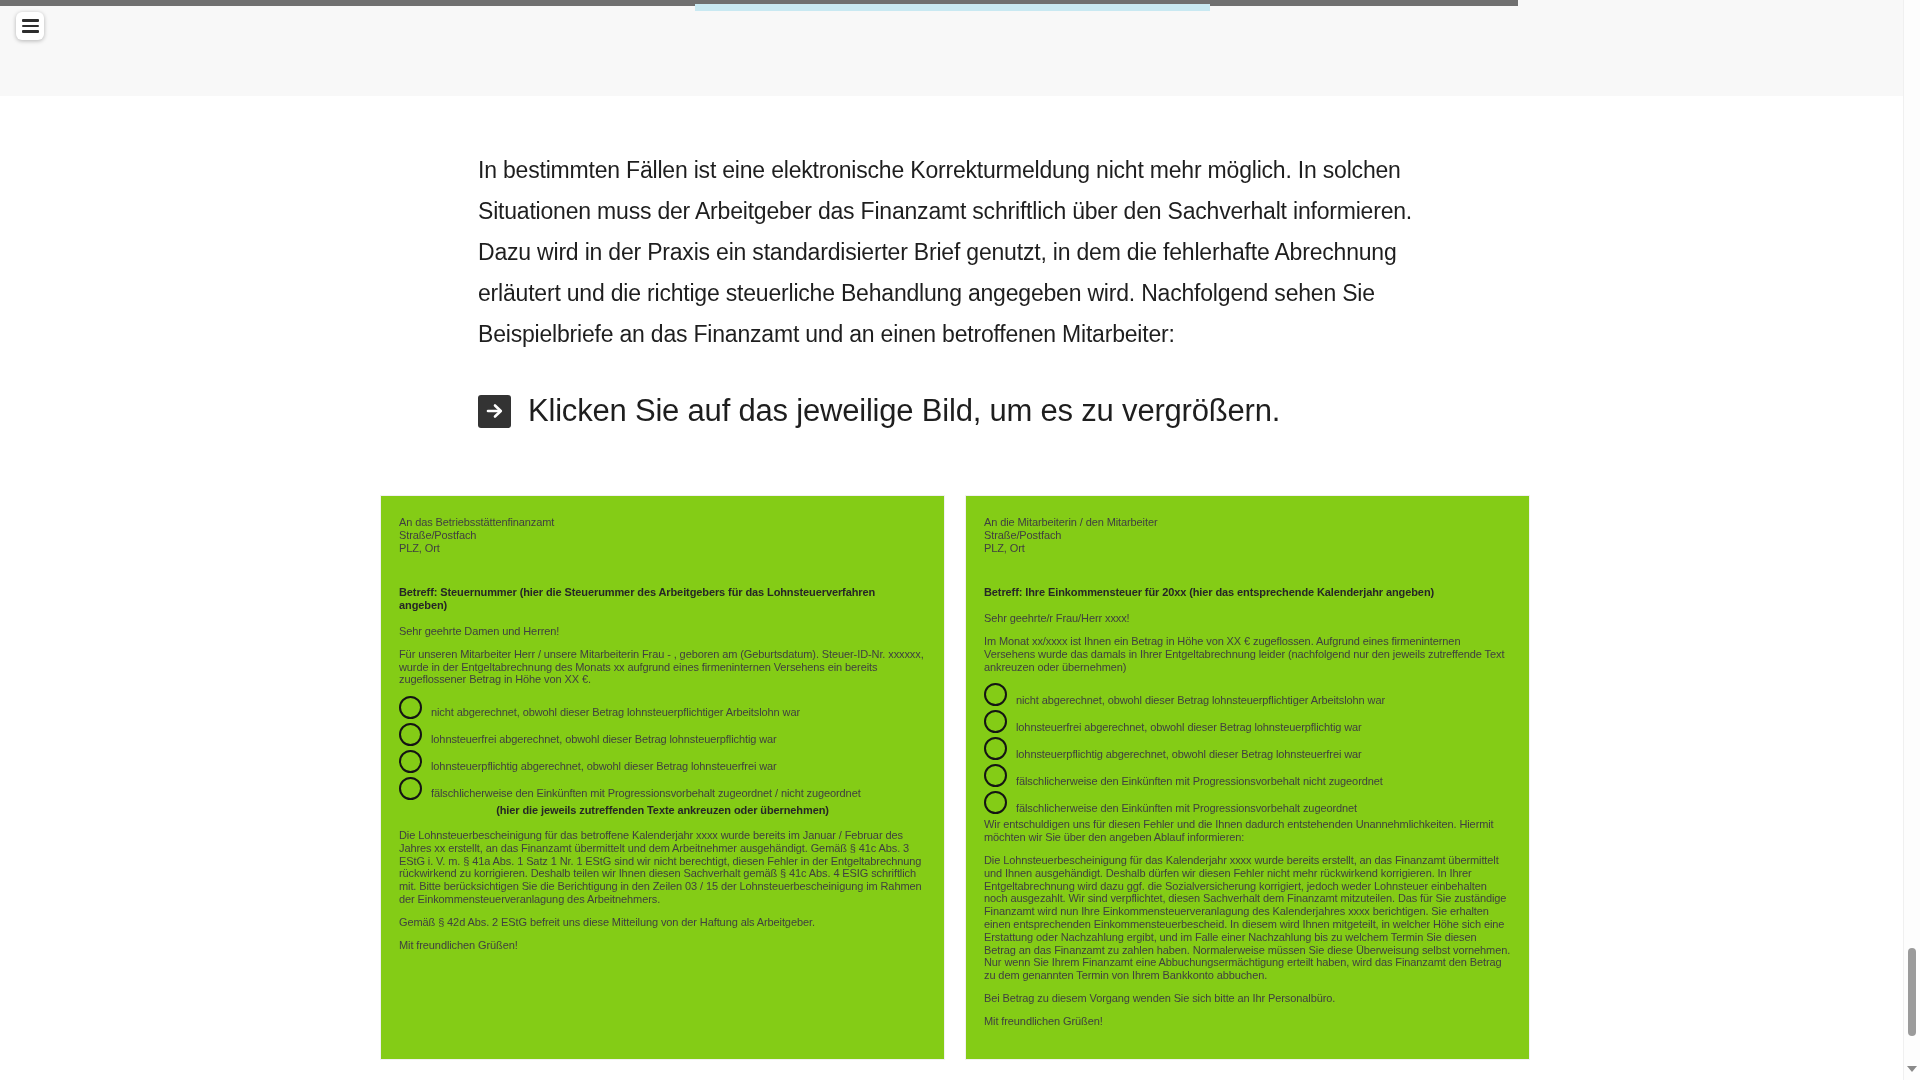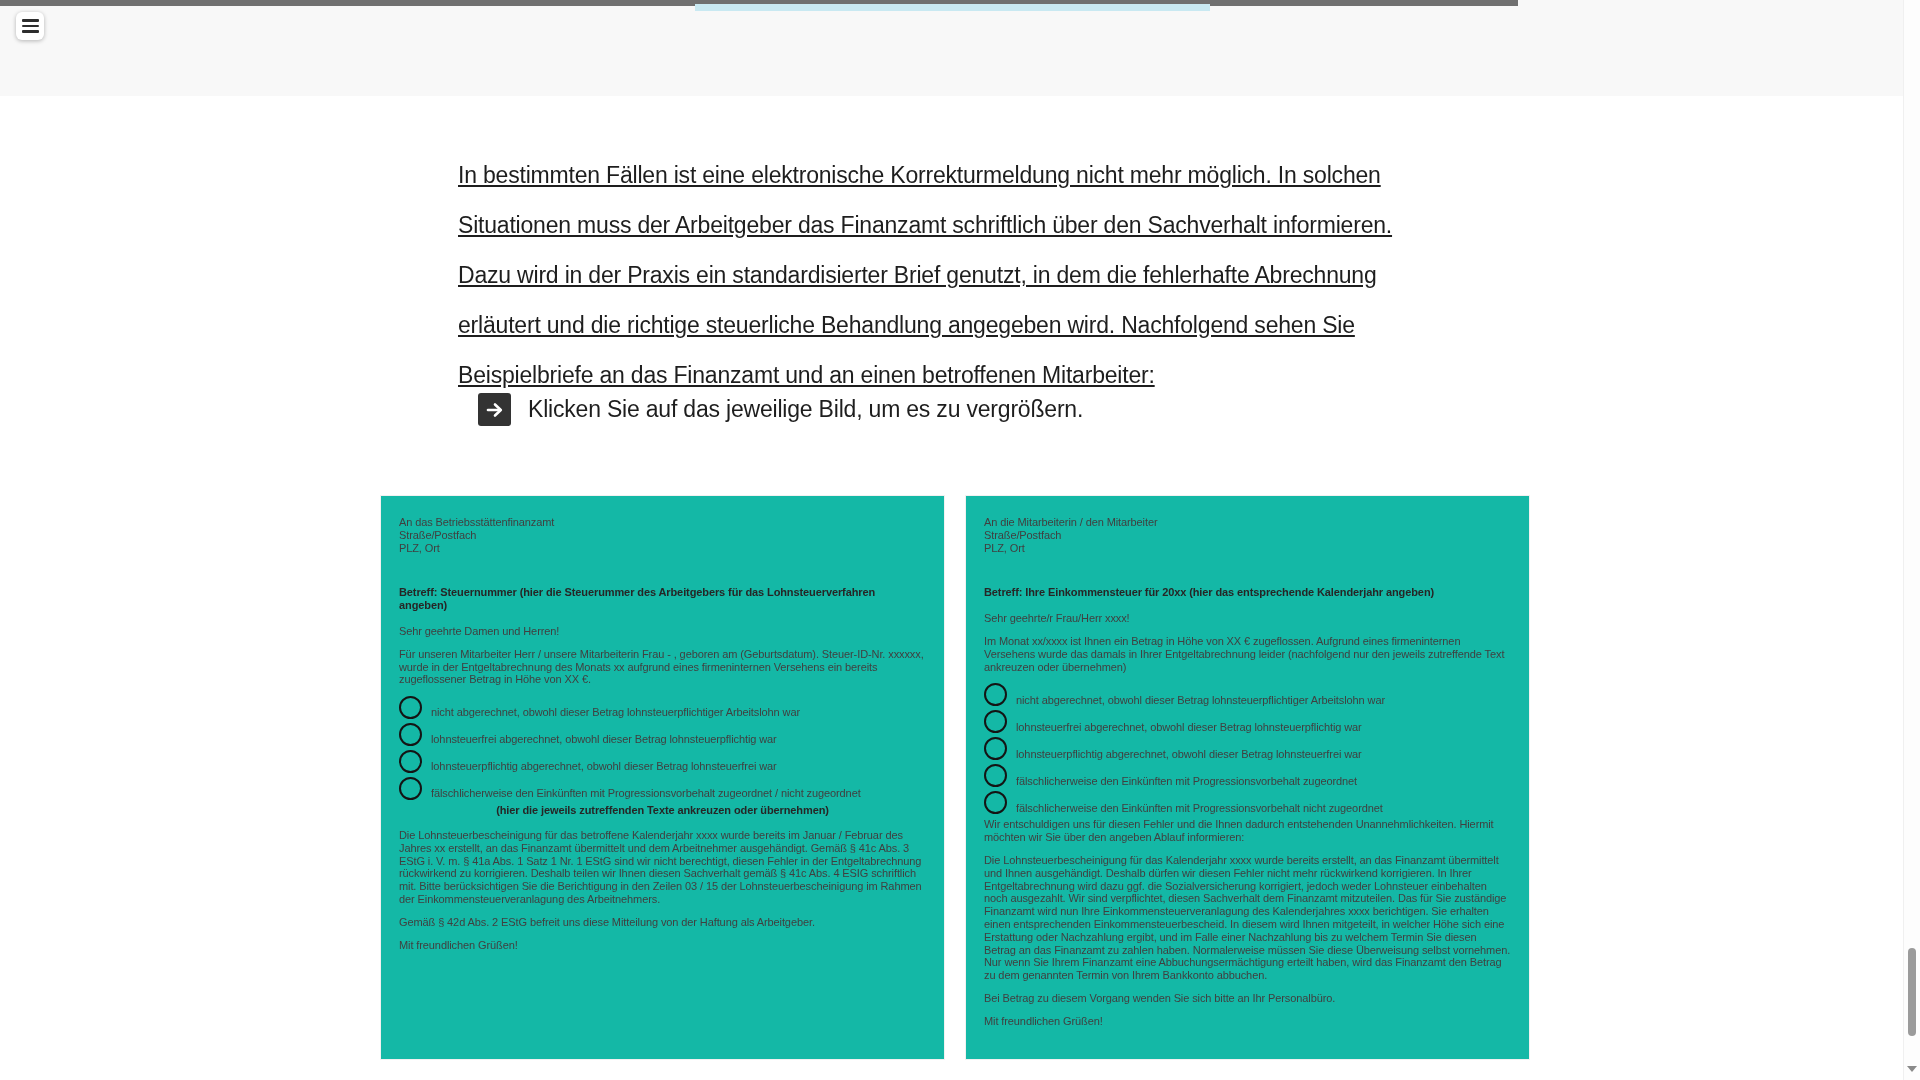--- a/index.html
+++ b/index.html
@@ -38,54 +38,53 @@
     gap: 3px;
     cursor: pointer;
     z-index: 5;
   }
   .menu-button .bar {
     width: 17px; height: 2.5px;
     background: #2d2d2d;
     border-radius: 1px;
   }
   .intro-text {
-    position: absolute; left: 458px; top: 150px;
+    position: absolute; left: 478px; top: 150px;
     width: 958px;
     font-size: 23px;
-    line-height: 50px;
+    line-height: 41px;
     letter-spacing: -0.2px;
     color: #1e1e1e;
-    text-decoration: underline;
   }
   .callout {
     position: absolute; left: 478px; top: 393px;
     display: flex; align-items: center; gap: 17px;
   }
   .callout-icon {
     width: 33px; height: 33px;
     background: #333333;
     border-radius: 3px;
     display: flex; align-items: center; justify-content: center;
     flex: 0 0 auto;
   }
   .callout-text {
-    font-size: 23px;
+    font-size: 31px;
     letter-spacing: -0.2px;
     color: #1e1e1e;
     text-align: right;
   }
   .cards-row {
     position: absolute; left: 380px; top: 495px;
     width: 1150px;
     display: flex; gap: 20px;
   }
   .letter-card {
     width: 565px; height: 565px;
     box-sizing: border-box;
-    background: #14b8a6;
+    background: #84cc16;
     border: 1px solid #f1f1f1;
     padding: 20px 18px;
     overflow: hidden;
     cursor: pointer;
     color: #404040;
     font-size: 11px;
     line-height: 12.8px;
     letter-spacing: -0.1px;
   }
   .addr { margin-bottom: 32px; }
@@ -217,25 +216,25 @@
       <div class="opt">
         <span class="radio-circle"></span>
         <span>lohnsteuerfrei abgerechnet, obwohl dieser Betrag lohnsteuerpflichtig war</span>
       </div>
       <div class="opt">
         <span class="radio-circle"></span>
         <span>lohnsteuerpflichtig abgerechnet, obwohl dieser Betrag lohnsteuerfrei war</span>
       </div>
       <div class="opt">
         <span class="radio-circle"></span>
+        <span>fälschlicherweise den Einkünften mit Progressionsvorbehalt nicht zugeordnet</span>
+      </div>
+      <div class="opt">
+        <span class="radio-circle"></span>
         <span>fälschlicherweise den Einkünften mit Progressionsvorbehalt zugeordnet</span>
-      </div>
-      <div class="opt">
-        <span class="radio-circle"></span>
-        <span>fälschlicherweise den Einkünften mit Progressionsvorbehalt nicht zugeordnet</span>
       </div>
     </div>
     <p>Wir entschuldigen uns für diesen Fehler und die Ihnen dadurch entstehenden Unannehmlichkeiten. Hiermit möchten wir Sie über den angeben Ablauf informieren:</p>
     <p>Die Lohnsteuerbescheinigung für das Kalenderjahr xxxx wurde bereits erstellt, an das Finanzamt übermittelt und Ihnen ausgehändigt. Deshalb dürfen wir diesen Fehler nicht mehr rückwirkend korrigieren. In Ihrer Entgeltabrechnung wird dazu ggf. die Sozialversicherung korrigiert, jedoch weder Lohnsteuer einbehalten noch ausgezahlt. Wir sind verpflichtet, diesen Sachverhalt dem Finanzamt mitzuteilen. Das für Sie zuständige Finanzamt wird nun Ihre Einkommensteuerveranlagung des Kalenderjahres xxxx berichtigen. Sie erhalten einen entsprechenden Einkommensteuerbescheid. In diesem wird Ihnen mitgeteilt, in welcher Höhe sich eine Erstattung oder Nachzahlung ergibt, und im Falle einer Nachzahlung bis zu welchem Termin Sie diesen Betrag an das Finanzamt zu zahlen haben. Normalerweise müssen Sie diese Überweisung selbst vornehmen. Nur wenn Sie Ihrem Finanzamt eine Abbuchungsermächtigung erteilt haben, wird das Finanzamt den Betrag zu dem genannten Termin von Ihrem Bankkonto abbuchen.</p>
     <p>Bei Betrag zu diesem Vorgang wenden Sie sich bitte an Ihr Personalbüro.</p>
     <p>Mit freundlichen Grüßen!</p>
   </div>
 
 </div>
 

